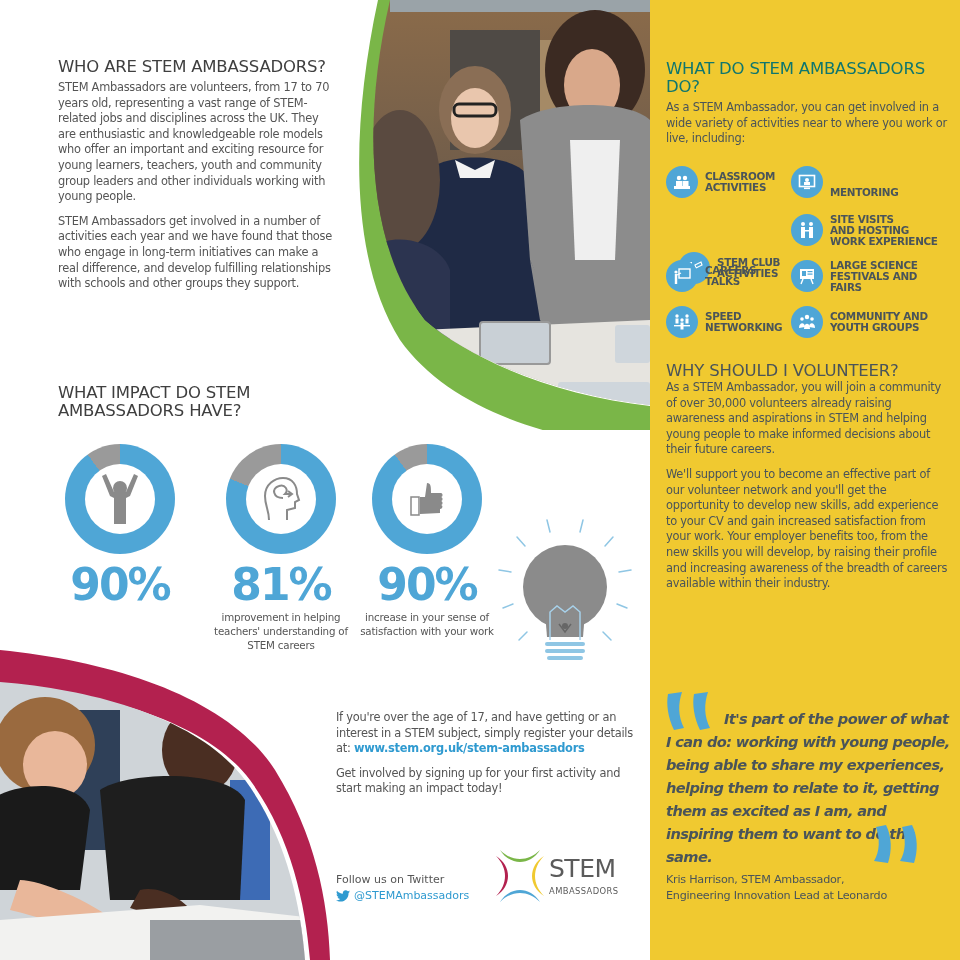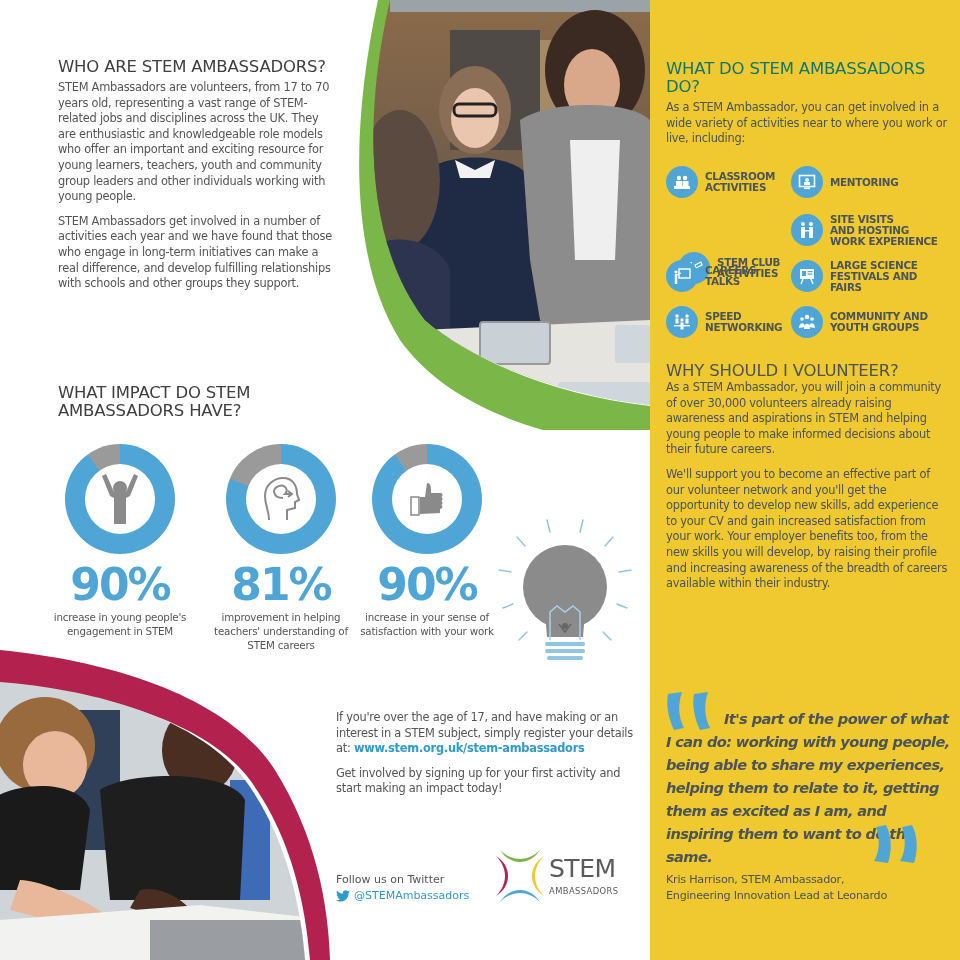--- a/index.html
+++ b/index.html
@@ -149,21 +149,20 @@
 <div class="stat" style="left:50px; top:444px; width:140px;">
   <div class="donut" style="background: conic-gradient(#4fa6d6 0 90%, #9a9a9a 90% 100%);">
     <div class="donut-hole">
       <svg width="48" height="50" viewBox="0 0 48 50">
         <circle cx="24" cy="14" r="7" fill="#8a8a8a"></circle>
         <path d="M6 2 L14 22 L18 24 L18 50 L30 50 L30 24 L34 22 L42 2 L38 0 L30 18 L18 18 L10 0 Z" fill="#8a8a8a"></path>
       </svg>
     </div>
   </div>
   <div class="stat-value">90%</div>
-  <div class="stat-label">increase in young people's engagement in STEM</div>
 </div>
 
 <div class="stat" style="left:206px; top:444px; width:150px;">
   <div class="donut" style="background: conic-gradient(#4fa6d6 0 81%, #9a9a9a 81% 100%);">
     <div class="donut-hole">
       <svg width="40" height="46" viewBox="0 0 40 46">
         <path d="M8 44 C8 34 4 30 4 20 C4 8 14 2 22 2 C32 2 36 10 36 18 L38 24 L34 26 L34 32 L26 34 L26 44" fill="none" stroke="#8a8a8a" stroke-width="2"></path>
         <path d="M22 22 C12 22 10 12 18 10 C24 8 28 14 24 18 L30 18" fill="none" stroke="#8a8a8a" stroke-width="2"></path>
         <path d="M27 15 L31 18 L27 21" fill="none" stroke="#8a8a8a" stroke-width="2"></path>
       </svg>
@@ -204,21 +203,21 @@
   <path d="M55 128 L55 100 L62 94 L70 100 L78 94 L85 100 L85 128" fill="none" stroke="#a7d1ea" stroke-width="1.5"></path>
   <circle cx="70" cy="114" r="3" fill="#666"></circle>
   <path d="M64 112 L70 120 L76 112" fill="none" stroke="#666" stroke-width="1.5"></path>
   <rect x="50" y="130" width="40" height="4" rx="2" fill="#8fc6e4"></rect>
   <rect x="50" y="137" width="40" height="4" rx="2" fill="#8fc6e4"></rect>
   <rect x="52" y="144" width="36" height="4" rx="2" fill="#8fc6e4"></rect>
 </svg>
 
 <section class="involved">
   <div class="body">
-    <p><span>If you're over the age of 17, and have making or an interest in a STEM subject, simply register your details at: </span><a class="link">www.stem.org.uk/stem-ambassadors</a></p>
+    <p><span>If you're over the age of 17, and have getting or an interest in a STEM subject, simply register your details at: </span><a class="link">www.stem.org.uk/stem-ambassadors</a></p>
     <p>Get involved by signing up for your first activity and start making an impact today!</p>
   </div>
 </section>
 
 <div class="twitter">
   <div>Follow us on Twitter</div>
   <div class="handle">
     <svg width="14" height="12" viewBox="0 0 24 20">
       <path d="M24 2.4c-.9.4-1.8.6-2.8.8 1-.6 1.8-1.6 2.2-2.7-1 .6-2 1-3.1 1.2C19.4.7 18.1 0 16.6 0c-2.7 0-4.9 2.2-4.9 4.9 0 .4 0 .8.1 1.1C7.7 5.8 4.1 3.9 1.7.9c-.4.7-.7 1.6-.7 2.5 0 1.7.9 3.2 2.2 4.1-.8 0-1.6-.2-2.2-.6v.1c0 2.4 1.7 4.4 3.9 4.8-.4.1-.8.2-1.3.2-.3 0-.6 0-.9-.1.6 2 2.4 3.4 4.6 3.4-1.7 1.3-3.8 2.1-6.1 2.1H0c2.2 1.4 4.8 2.2 7.5 2.2 9.1 0 14-7.5 14-14v-.6c1-.7 1.8-1.6 2.5-2.6z" fill="#2f9ad0"></path>
     </svg>
@@ -249,21 +248,21 @@
           <circle cx="6" cy="5" r="2.2" fill="#fff"></circle>
           <circle cx="12" cy="5" r="2.2" fill="#fff"></circle>
           <rect x="3" y="8" width="6" height="5" fill="#fff"></rect>
           <rect x="9.5" y="8" width="6" height="5" fill="#fff"></rect>
           <rect x="1" y="13" width="16" height="3" fill="#fff"></rect>
         </svg>
       </div>
     <div class="act-label">CLASSROOM
 ACTIVITIES</div>
   </div>
-  <div class="act" style="left:125px; top:0;">
+  <div class="act" style="left:125px; top:0;align-items:flex-end;">
     <div class="act-icon">
         <svg width="18" height="18" viewBox="0 0 18 18">
           <rect x="1.5" y="2.5" width="15" height="11" fill="none" stroke="#fff" stroke-width="1.6"></rect>
           <circle cx="9" cy="7" r="2" fill="#fff"></circle>
           <rect x="6" y="9" width="6" height="3" fill="#fff"></rect>
           <rect x="6" y="14.5" width="6" height="1.6" fill="#fff"></rect>
         </svg>
       </div>
     <div class="act-label">MENTORING</div>
   </div>

